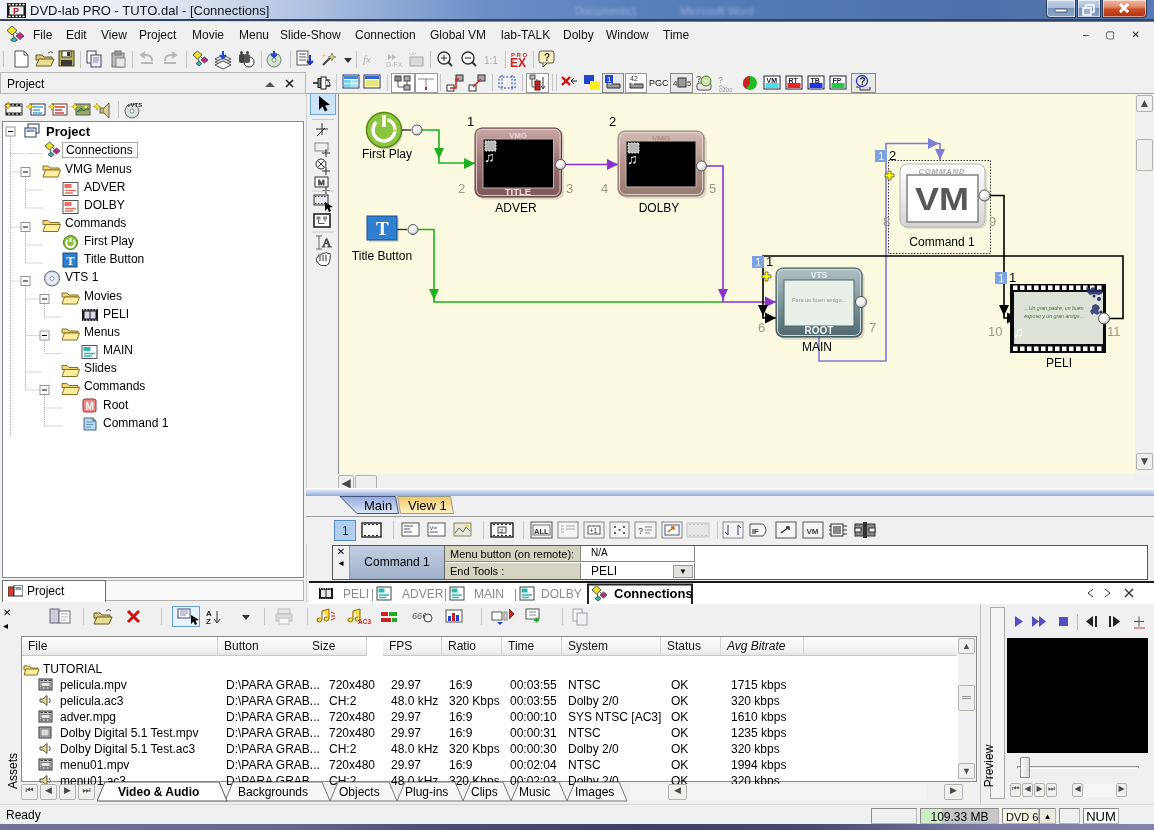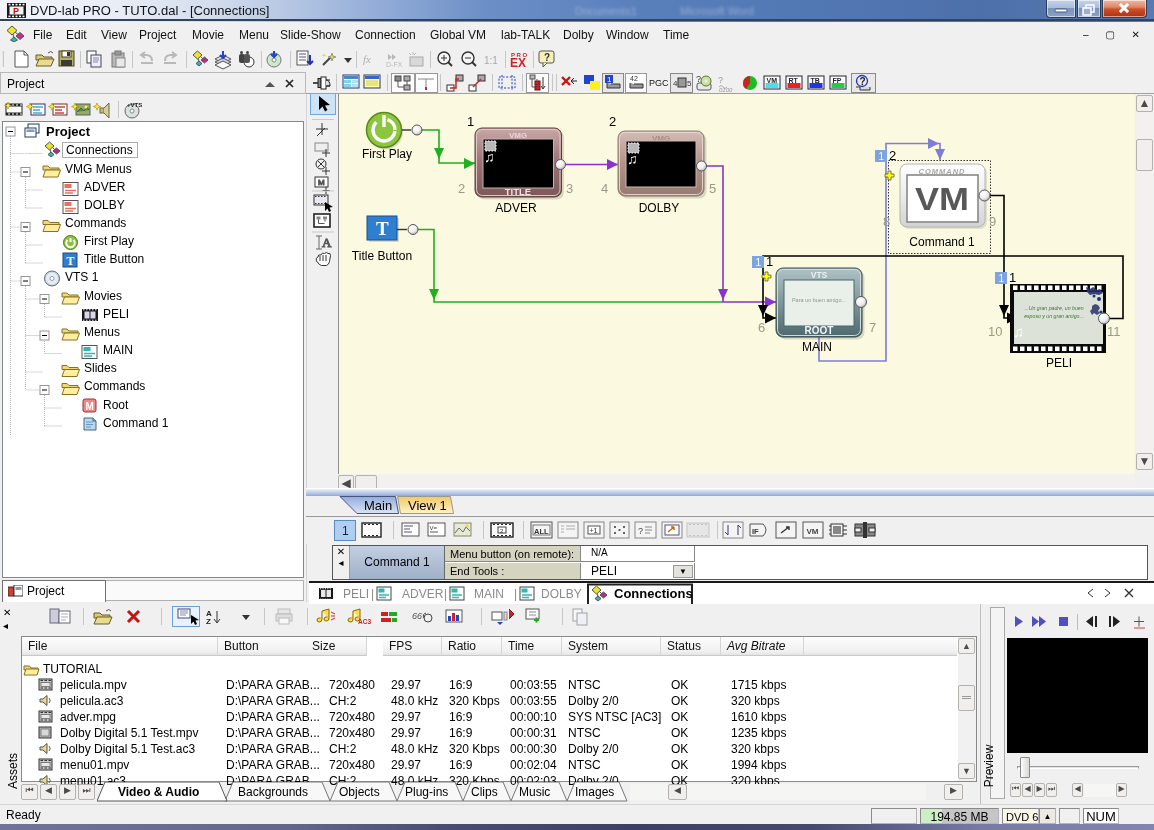--- a/index.html
+++ b/index.html
@@ -1247,19 +1247,19 @@
  <div class="sbtn" style="left:53px; top:179px; width:11px; height:14px; font-size:8px;">▶</div>
  <div class="sbtn" style="left:65px; top:179px; width:11px; height:14px; font-size:8px;">⏭</div>
  <div class="sbtn" style="left:91px; top:179px; width:11px; height:14px; font-size:8px;">◀</div>
  <div class="abs" style="left:103px; top:180px; width:32px; height:13px; background:#f6f6f5;"></div>
  <div class="sbtn" style="left:135px; top:179px; width:11px; height:14px; font-size:8px;">▶</div>
 </div>
 
 <div class="abs" id="statusbar">
  <div class="abs" style="left:6px; top:3px;">Ready</div>
  <div class="sbox" style="left:871px; width:46px;"></div>
- <div class="sbox" style="left:920px; width:79px; background:linear-gradient(90deg,#cdeec2 0 21px,#c6c6c6 21px); text-align:center; padding-top:1px;">194.85 MB</div>
+ <div class="sbox" style="left:920px; width:79px; background:linear-gradient(90deg,#cdeec2 0 21px,#c6c6c6 21px); text-align:center; padding-top:1px;">109.33 MB</div>
  <div class="sbox" style="left:1002px; width:37px; background:#faf6e8; padding:2px 0 0 3px; font-size:11px;">DVD 6</div>
  <div class="sbox" style="left:1039px; width:17px; background:#ece9e2; text-align:center; font-size:8px; padding-top:3px;">▲</div>
  <div class="sbox" style="left:1059px; width:21px;"></div>
  <div class="sbox" style="left:1083px; width:36px; background:#fff; text-align:center; font-size:13px;">NUM</div>
 </div>
 <div class="abs" id="taskbar"></div>
 
 </body></html>

